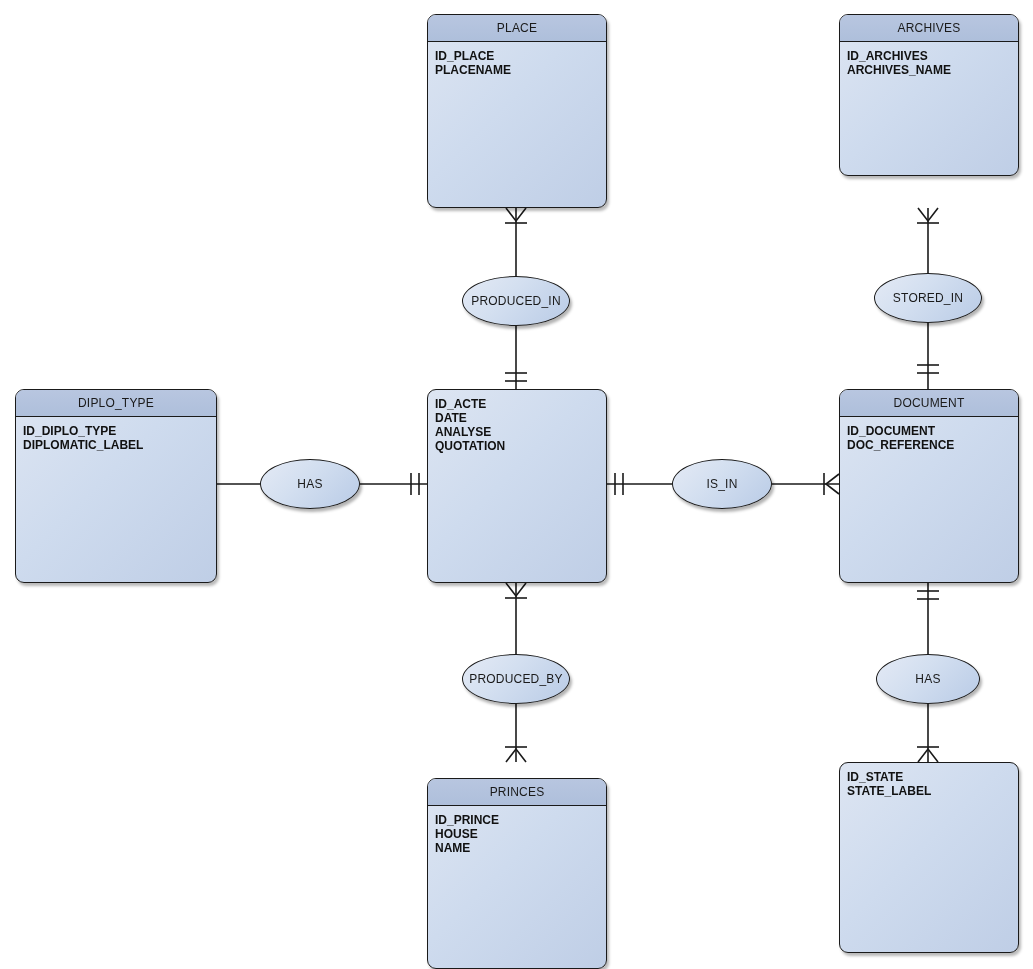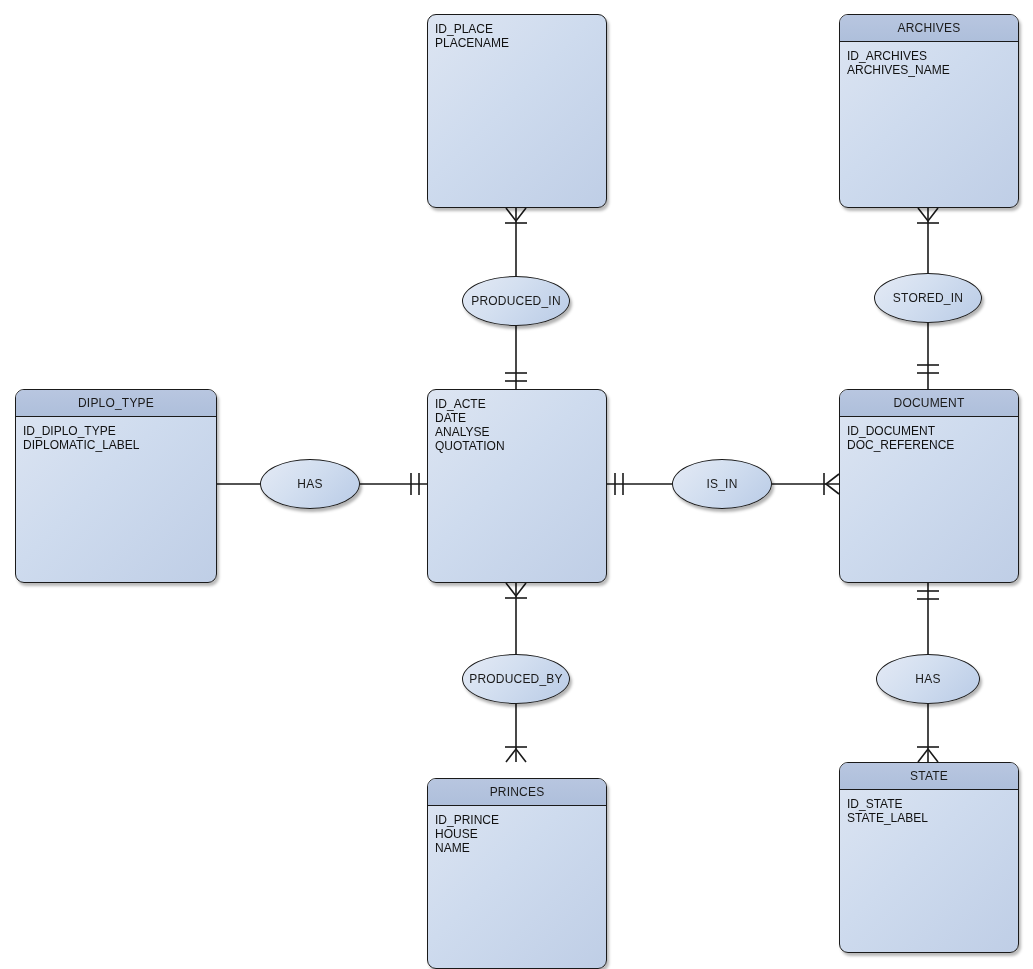--- a/index.html
+++ b/index.html
@@ -43,20 +43,21 @@
     line-height: 26px;
     text-align: center;
     font-size: 12px;
     color: #1a1a1a;
     background: linear-gradient(180deg, #b8c6e0 0%, #aebfdb 100%);
     border-bottom: 1px solid #1a1a1a;
     letter-spacing: 0.2px;
   }
   .entity-body {
     padding: 7px 8px 0 7px;
+    font-weight: bold;
   }
   .attr {
     font-size: 12px;
     line-height: 14px;
     color: #111111;
     white-space: nowrap;
   }
 
   
   .rel {
@@ -131,27 +132,28 @@
       <line x1="928" y1="583" x2="928" y2="654"></line>
       <line x1="928" y1="704" x2="928" y2="762"></line>
       <line x1="917" y1="591" x2="939" y2="591"></line>
       <line x1="917" y1="599" x2="939" y2="599"></line>
       <line x1="917" y1="747" x2="939" y2="747"></line>
       <path d="M 918 762 L 928 749 L 938 762"></path>
     </g>
   </svg>
 
   <div class="entity" style="left:427px; top:14px; width:180px; height:194px;">
+    <div class="entity-header">PLACE</div>
     <div class="entity-body">
       <div class="attr">ID_PLACE</div>
       <div class="attr">PLACENAME</div>
     </div>
   </div>
 
-  <div class="entity" style="left:839px; top:14px; width:180px; height:194px;">
+  <div class="entity" style="left:839px; top:14px; width:180px; height:162px;">
     <div class="entity-header">ARCHIVES</div>
     <div class="entity-body">
       <div class="attr">ID_ARCHIVES</div>
       <div class="attr">ARCHIVES_NAME</div>
     </div>
   </div>
 
   <div class="entity" style="left:15px; top:389px; width:202px; height:194px;">
     <div class="entity-header">DIPLO_TYPE</div>
     <div class="entity-body">
@@ -180,21 +182,20 @@
   <div class="entity" style="left:427px; top:762px; width:180px; height:191px;margin-top:16px;">
     <div class="entity-header">PRINCES</div>
     <div class="entity-body">
       <div class="attr">ID_PRINCE</div>
       <div class="attr">HOUSE</div>
       <div class="attr">NAME</div>
     </div>
   </div>
 
   <div class="entity" style="left:839px; top:762px; width:180px; height:191px;">
-    <div class="entity-header">STATE</div>
     <div class="entity-body">
       <div class="attr">ID_STATE</div>
       <div class="attr">STATE_LABEL</div>
     </div>
   </div>
 
   <div class="rel" style="left:462px; top:276px; width:108px; height:50px;">
     <span class="rel-label">PRODUCED_IN</span>
   </div>
 

